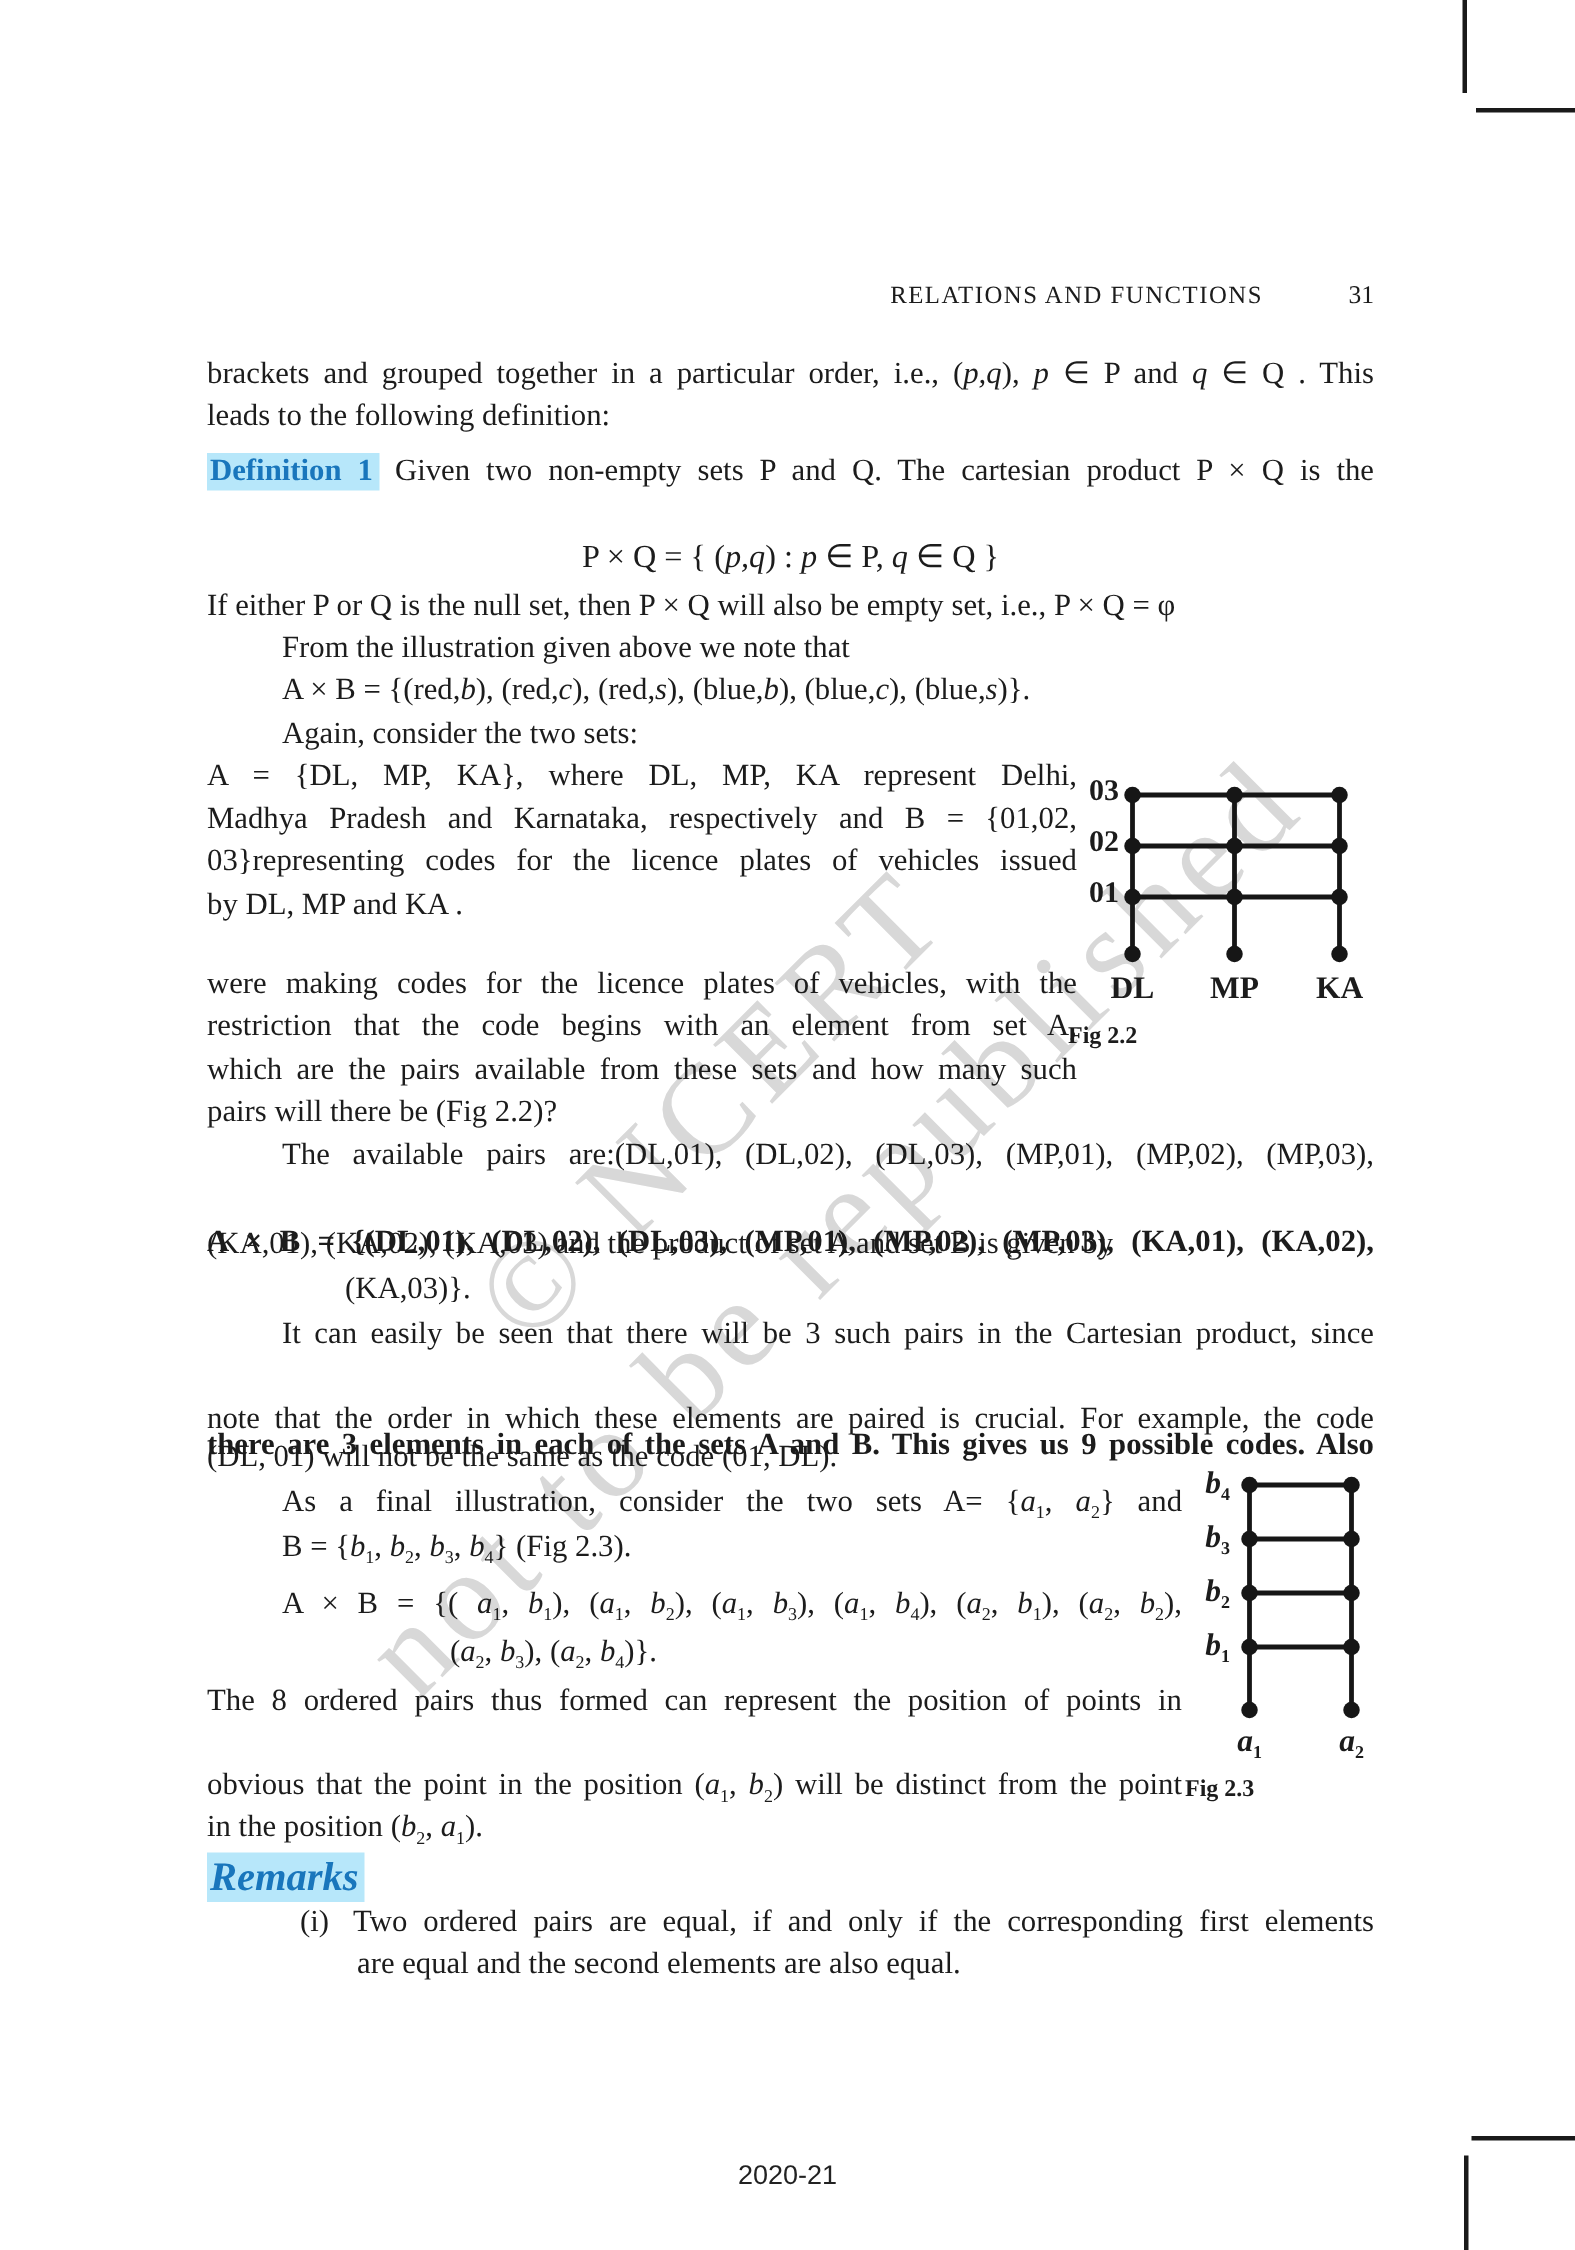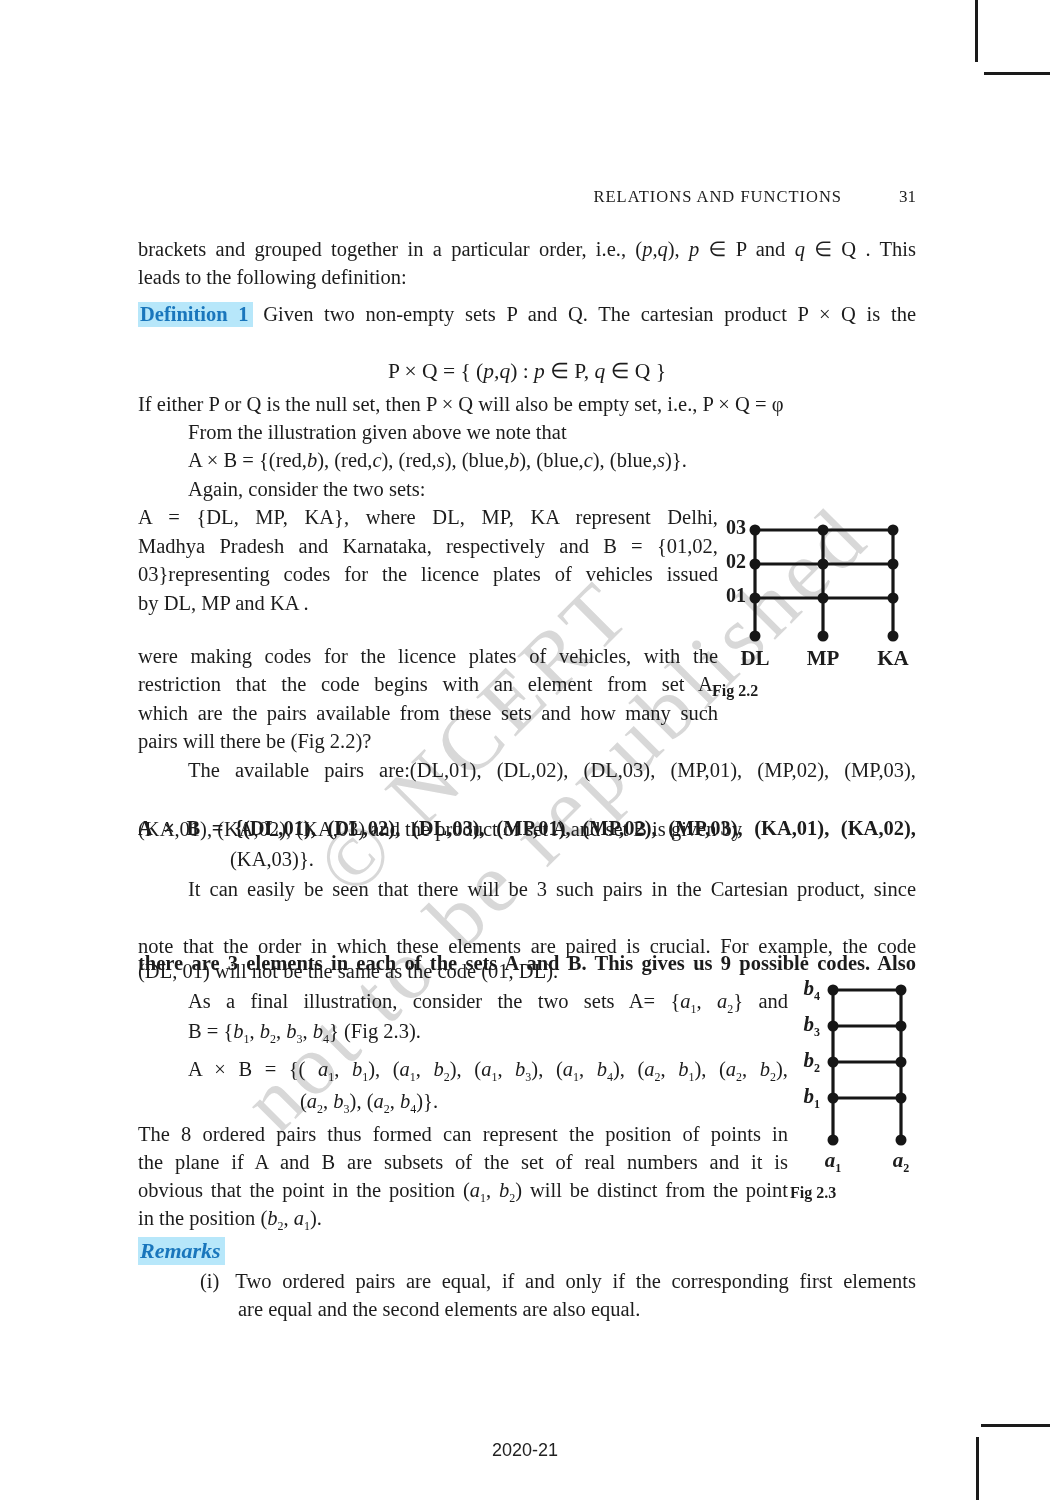--- a/index.html
+++ b/index.html
@@ -30,21 +30,21 @@
   .nw{width:580px;}
   .mw{width:650px;}
   .j{text-align:justify;text-align-last:justify;}
   .ctr{text-align:right;text-align-last:center;}
   .it{font-style:italic;}
   .bd{font-weight:bold;}
   sub{font-size:12px;line-height:0;}
   .hl{
     background:#b7e7fa;color:#1976bc;font-weight:bold;padding:1px 4px 2px 2px;
   }
-  .hl.em{font-style:italic;font-size:22px;}
+  .hl.em{font-style:italic;font-size:27px;}
   
   .fig{position:absolute;}
   .fig svg{position:absolute;left:0;top:0;}
   .flabel{position:absolute;font-weight:bold;}
   .rowlab{font-size:20px;text-align:right;}
   .collab{font-size:20px;text-align:center;}
   .cap{position:absolute;font-weight:bold;font-size:16px;text-align:left;width:100%;}
   .footer{position:absolute;left:0;top:1440px;width:1050px;text-align:center;
     font-family:"Liberation Sans", sans-serif;font-size:18px;color:#222;}
 </style>
@@ -134,21 +134,20 @@
     <div class="ln w j" style="top:876px;padding-left:50px;width:728px;">It can easily be seen that there will be 3 such pairs in the Cartesian product, since</div>
     <div class="ln w j" style="top:950px;font-weight:bold;">there are 3 elements in each of the sets A and B. This gives us 9 possible codes. Also</div>
     <div class="ln w j" style="top:933px;">note that the order in which these elements are paired is crucial. For example, the code</div>
     <div class="ln w" style="top:958px;">(DL, 01) will not be the same as the code (01, DL).</div>
 
     <div class="ln mw j" style="top:988px;padding-left:50px;width:600px;"><span>As a final illustration, consider the two sets A= {</span><span class="it">a</span><sub>1</sub><span>, </span><span class="it">a</span><sub>2</sub><span>} and</span></div>
     <div class="ln mw" style="top:1018px;padding-left:50px;"><span>B = {</span><span class="it">b</span><sub>1</sub><span>, </span><span class="it">b</span><sub>2</sub><span>, </span><span class="it">b</span><sub>3</sub><span>, </span><span class="it">b</span><sub>4</sub><span>} (Fig 2.3).</span></div>
     <div class="ln mw j" style="top:1056px;padding-left:50px;width:600px;"><span>A × B = {( </span><span class="it">a</span><sub>1</sub><span>, </span><span class="it">b</span><sub>1</sub><span>), (</span><span class="it">a</span><sub>1</sub><span>, </span><span class="it">b</span><sub>2</sub><span>), (</span><span class="it">a</span><sub>1</sub><span>, </span><span class="it">b</span><sub>3</sub><span>), (</span><span class="it">a</span><sub>1</sub><span>, </span><span class="it">b</span><sub>4</sub><span>), (</span><span class="it">a</span><sub>2</sub><span>, </span><span class="it">b</span><sub>1</sub><span>), (</span><span class="it">a</span><sub>2</sub><span>, </span><span class="it">b</span><sub>2</sub><span>),</span></div>
     <div class="ln mw" style="top:1088px;padding-left:162px;"><span>(</span><span class="it">a</span><sub>2</sub><span>, </span><span class="it">b</span><sub>3</sub><span>), (</span><span class="it">a</span><sub>2</sub><span>, </span><span class="it">b</span><sub>4</sub><span>)}.</span></div>
     <div class="ln mw j" style="top:1121px;">The 8 ordered pairs thus formed can represent the position of points in</div>
-    <div class="ln mw j" style="top:1149px;">the plane if A and B are subsets of the set of real numbers and it is</div>
     <div class="ln mw j" style="top:1177px;"><span>obvious that the point in the position (</span><span class="it">a</span><sub>1</sub><span>, </span><span class="it">b</span><sub>2</sub><span>) will be distinct from the point</span></div>
     <div class="ln mw" style="top:1205px;"><span>in the position (</span><span class="it">b</span><sub>2</sub><span>, </span><span class="it">a</span><sub>1</sub><span>).</span></div>
 
     <div class="fig" style="left:790px;top:978px;width:160px;height:240px;">
       <svg width="160" height="240" viewBox="0 0 160 240">
         <g stroke="#161616" stroke-width="3.2">
           <line x1="43" y1="12" x2="43" y2="162"></line>
           <line x1="111" y1="12" x2="111" y2="162"></line>
           <line x1="43" y1="12" x2="111" y2="12"></line>
           <line x1="43" y1="48" x2="111" y2="48"></line>

